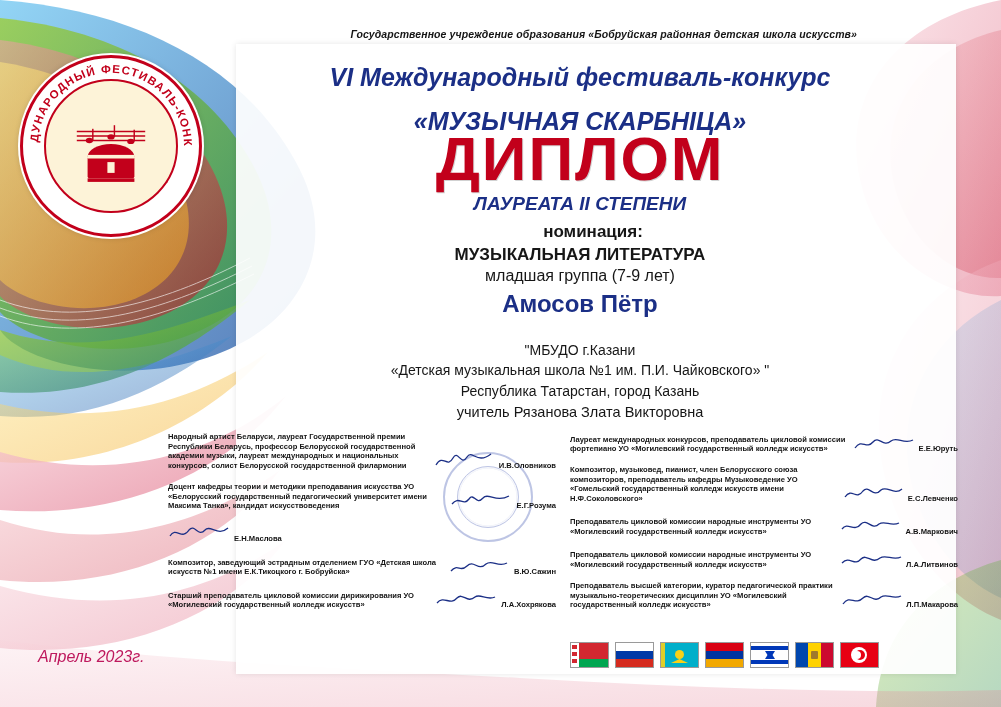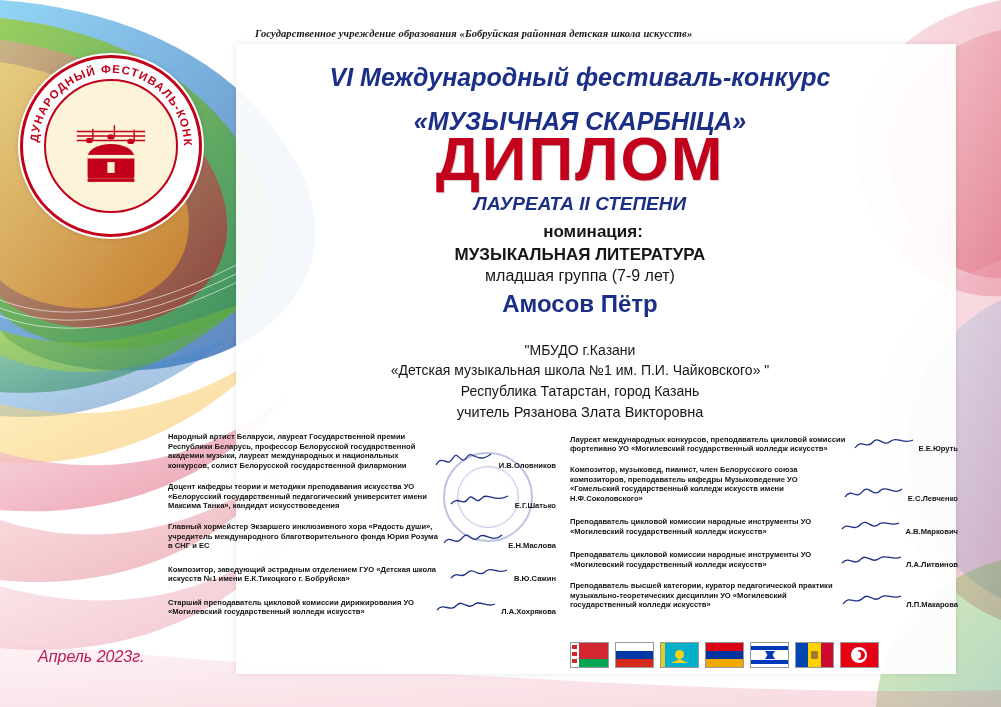--- a/index.html
+++ b/index.html
@@ -25,30 +25,29 @@
     top: 44px;
     width: 720px;
     height: 630px;
     background: rgba(255,255,255,0.93);
     box-shadow: 0 0 6px rgba(0,0,0,0.10);
   }
 
   
   .inst-line {
     position: absolute;
-    left: 255px;
+    left: 247px;
     top: 28px;
     width: 610px;
-    text-align: left;
+    text-align: right;
     font-size: 10.5px;
     font-weight: bold;
     font-style: italic;
     color: #161616;
     letter-spacing: 0.1px;
-    font-family: Liberation Serif, serif;
   }
 
   
   .festival-title {
     position: absolute;
     left: 250px;
     top: 63px;
     width: 660px;
     text-align: center;
     font-size: 25px;
@@ -420,25 +419,24 @@
         <div class="jury-name">И.В.Оловников</div>
       </div>
 
       <div class="jury-item">
         <div class="jury-desc">Доцент кафедры теории и методики преподавания искусства УО «Белорусский государственный педагогический университет имени Максима Танка», кандидат искусствоведения</div>
         <div class="jury-sign">
           <svg width="62" height="22" viewBox="0 0 62 22" aria-hidden="true">
               <path d="M2,15 C9,6 13,18 19,10 C24,3 26,17 33,9 C38,3 46,14 59,7" stroke="#1b2f86" stroke-width="1.3" fill="none"></path>
             </svg>
         </div>
-        <div class="jury-name">Е.Г.Шатько</div>
-      </div>
-
-      <div class="jury-item">
-        <div class="jury-desc">Главный хормейстер Экзаршего инклюзивного хора «Радость души», учредитель международного благотворительного фонда Юрия Розума в СНГ и ЕС</div>
+        <div class="jury-name">Е.Г.Розума</div>
+      </div>
+
+      <div class="jury-item">
         <div class="jury-sign">
           <svg width="62" height="22" viewBox="0 0 62 22" aria-hidden="true">
               <path d="M2,14 C8,4 14,19 21,8 C27,1 30,16 37,8 C42,2 50,15 60,6" stroke="#1b2f86" stroke-width="1.3" fill="none"></path>
             </svg>
         </div>
         <div class="jury-name">Е.Н.Маслова</div>
       </div>
 
       <div class="jury-item">
         <div class="jury-desc">Композитор, заведующий эстрадным отделением ГУО «Детская школа искусств №1 имени Е.К.Тикоцкого г. Бобруйска»</div>

